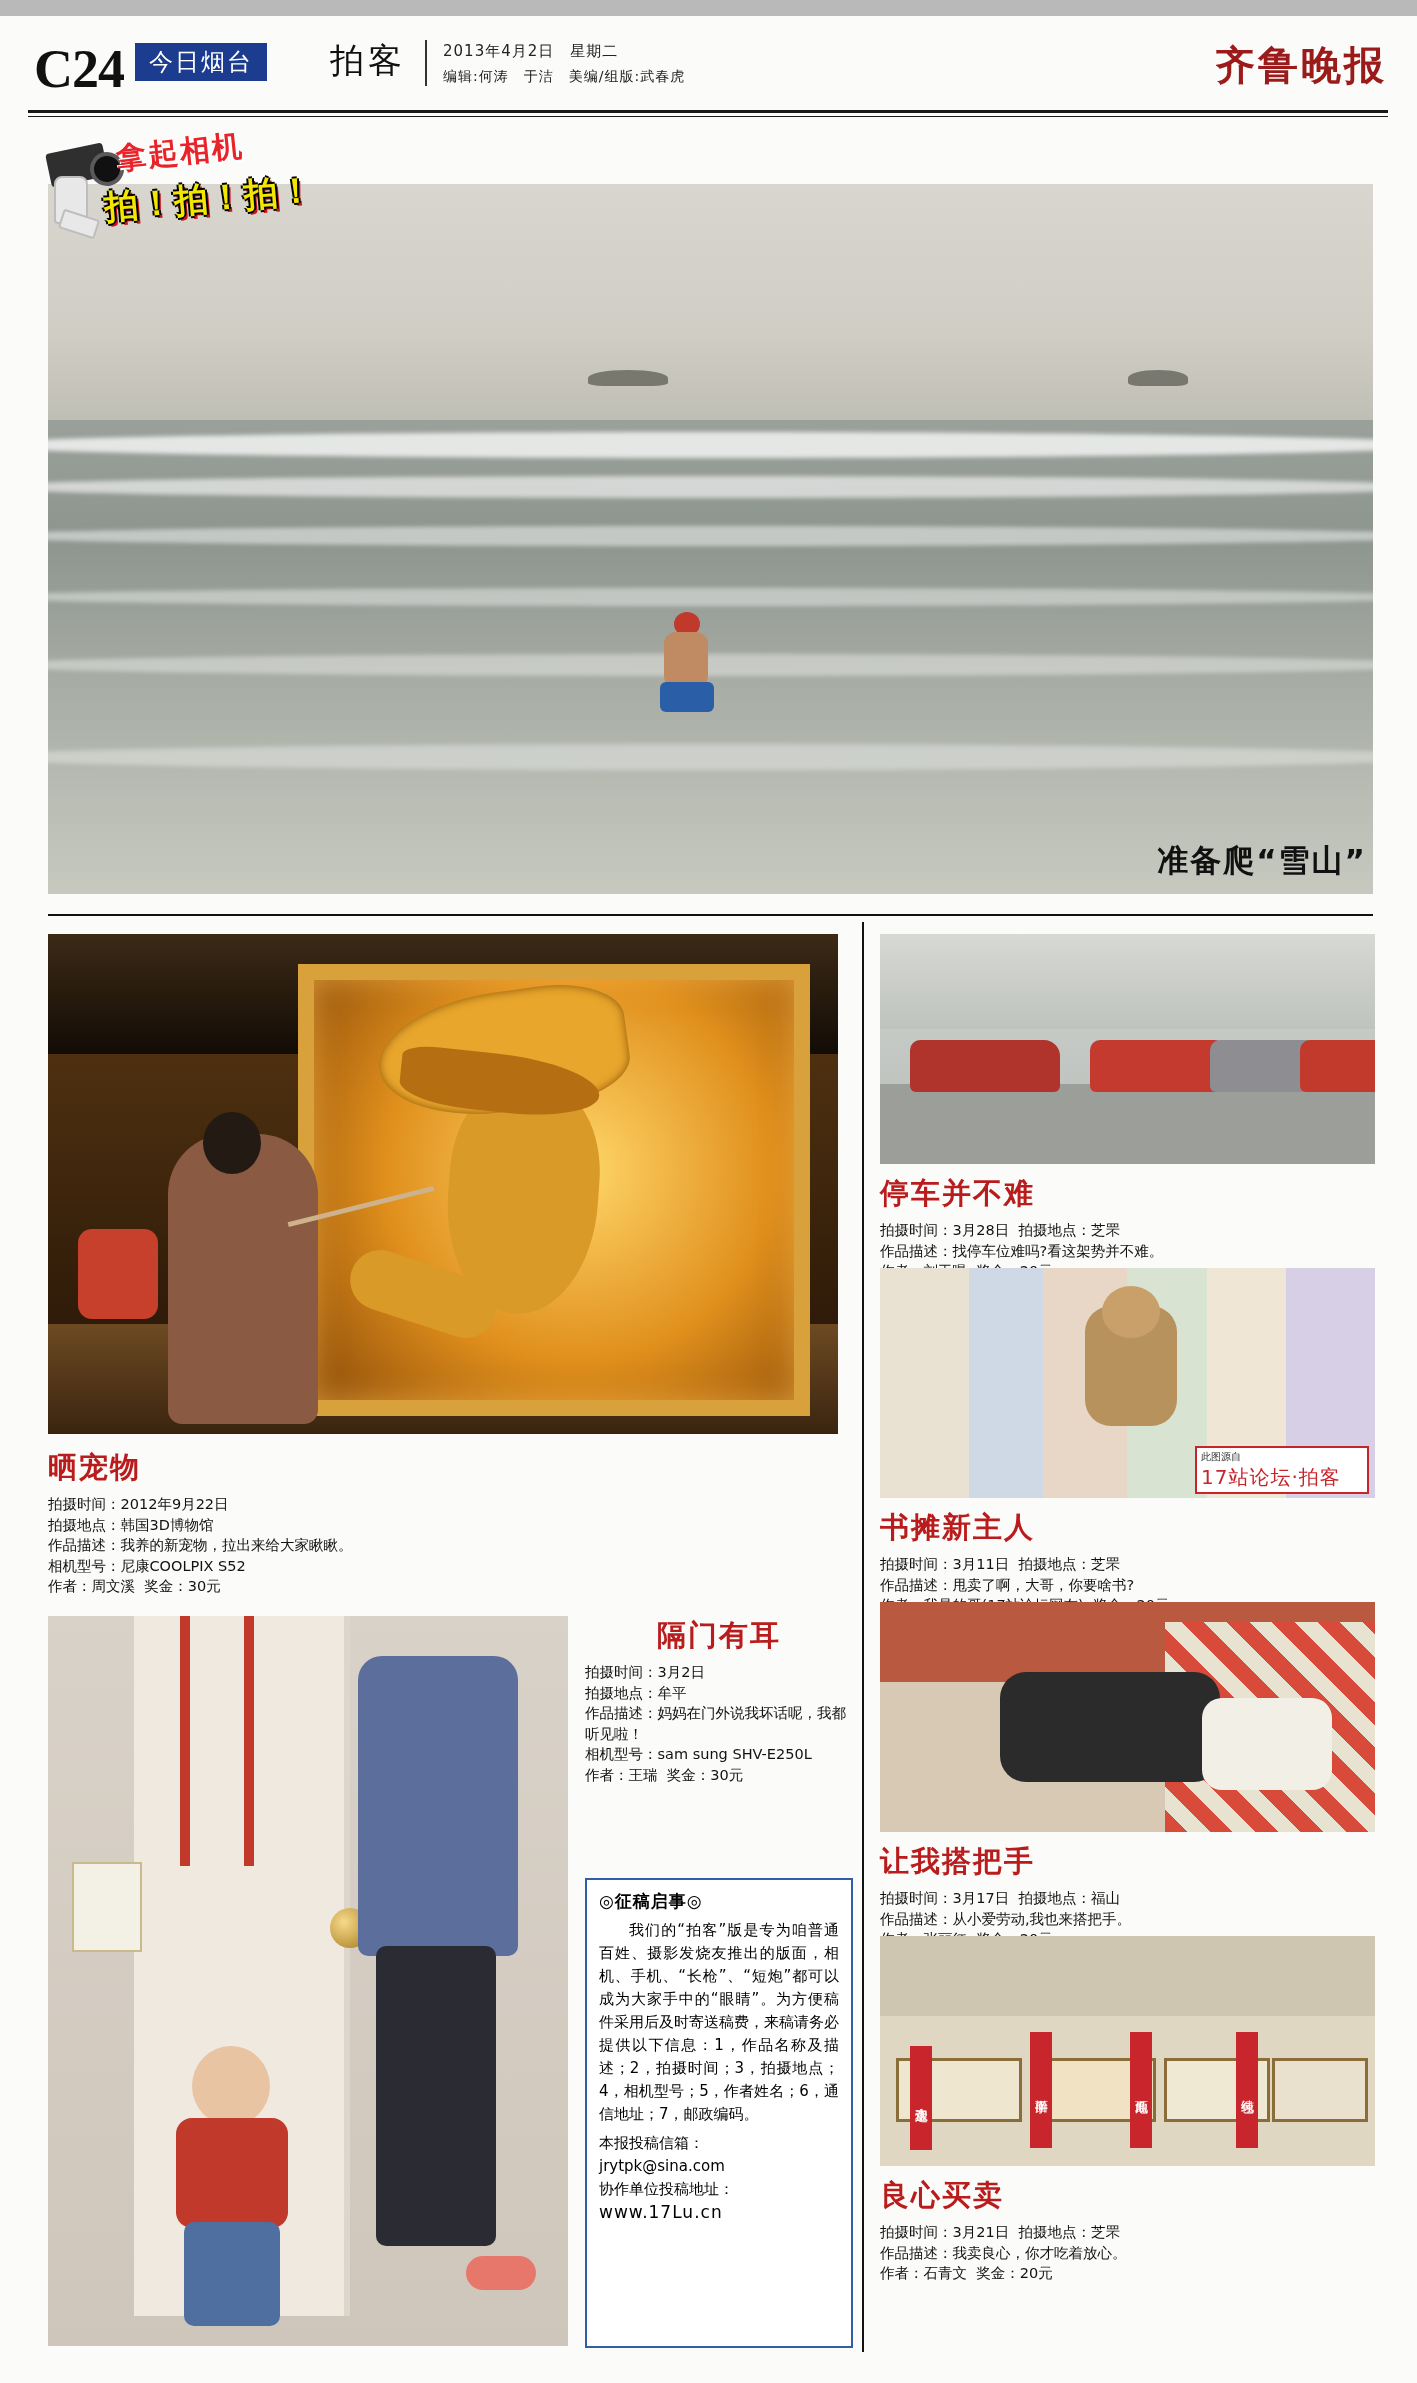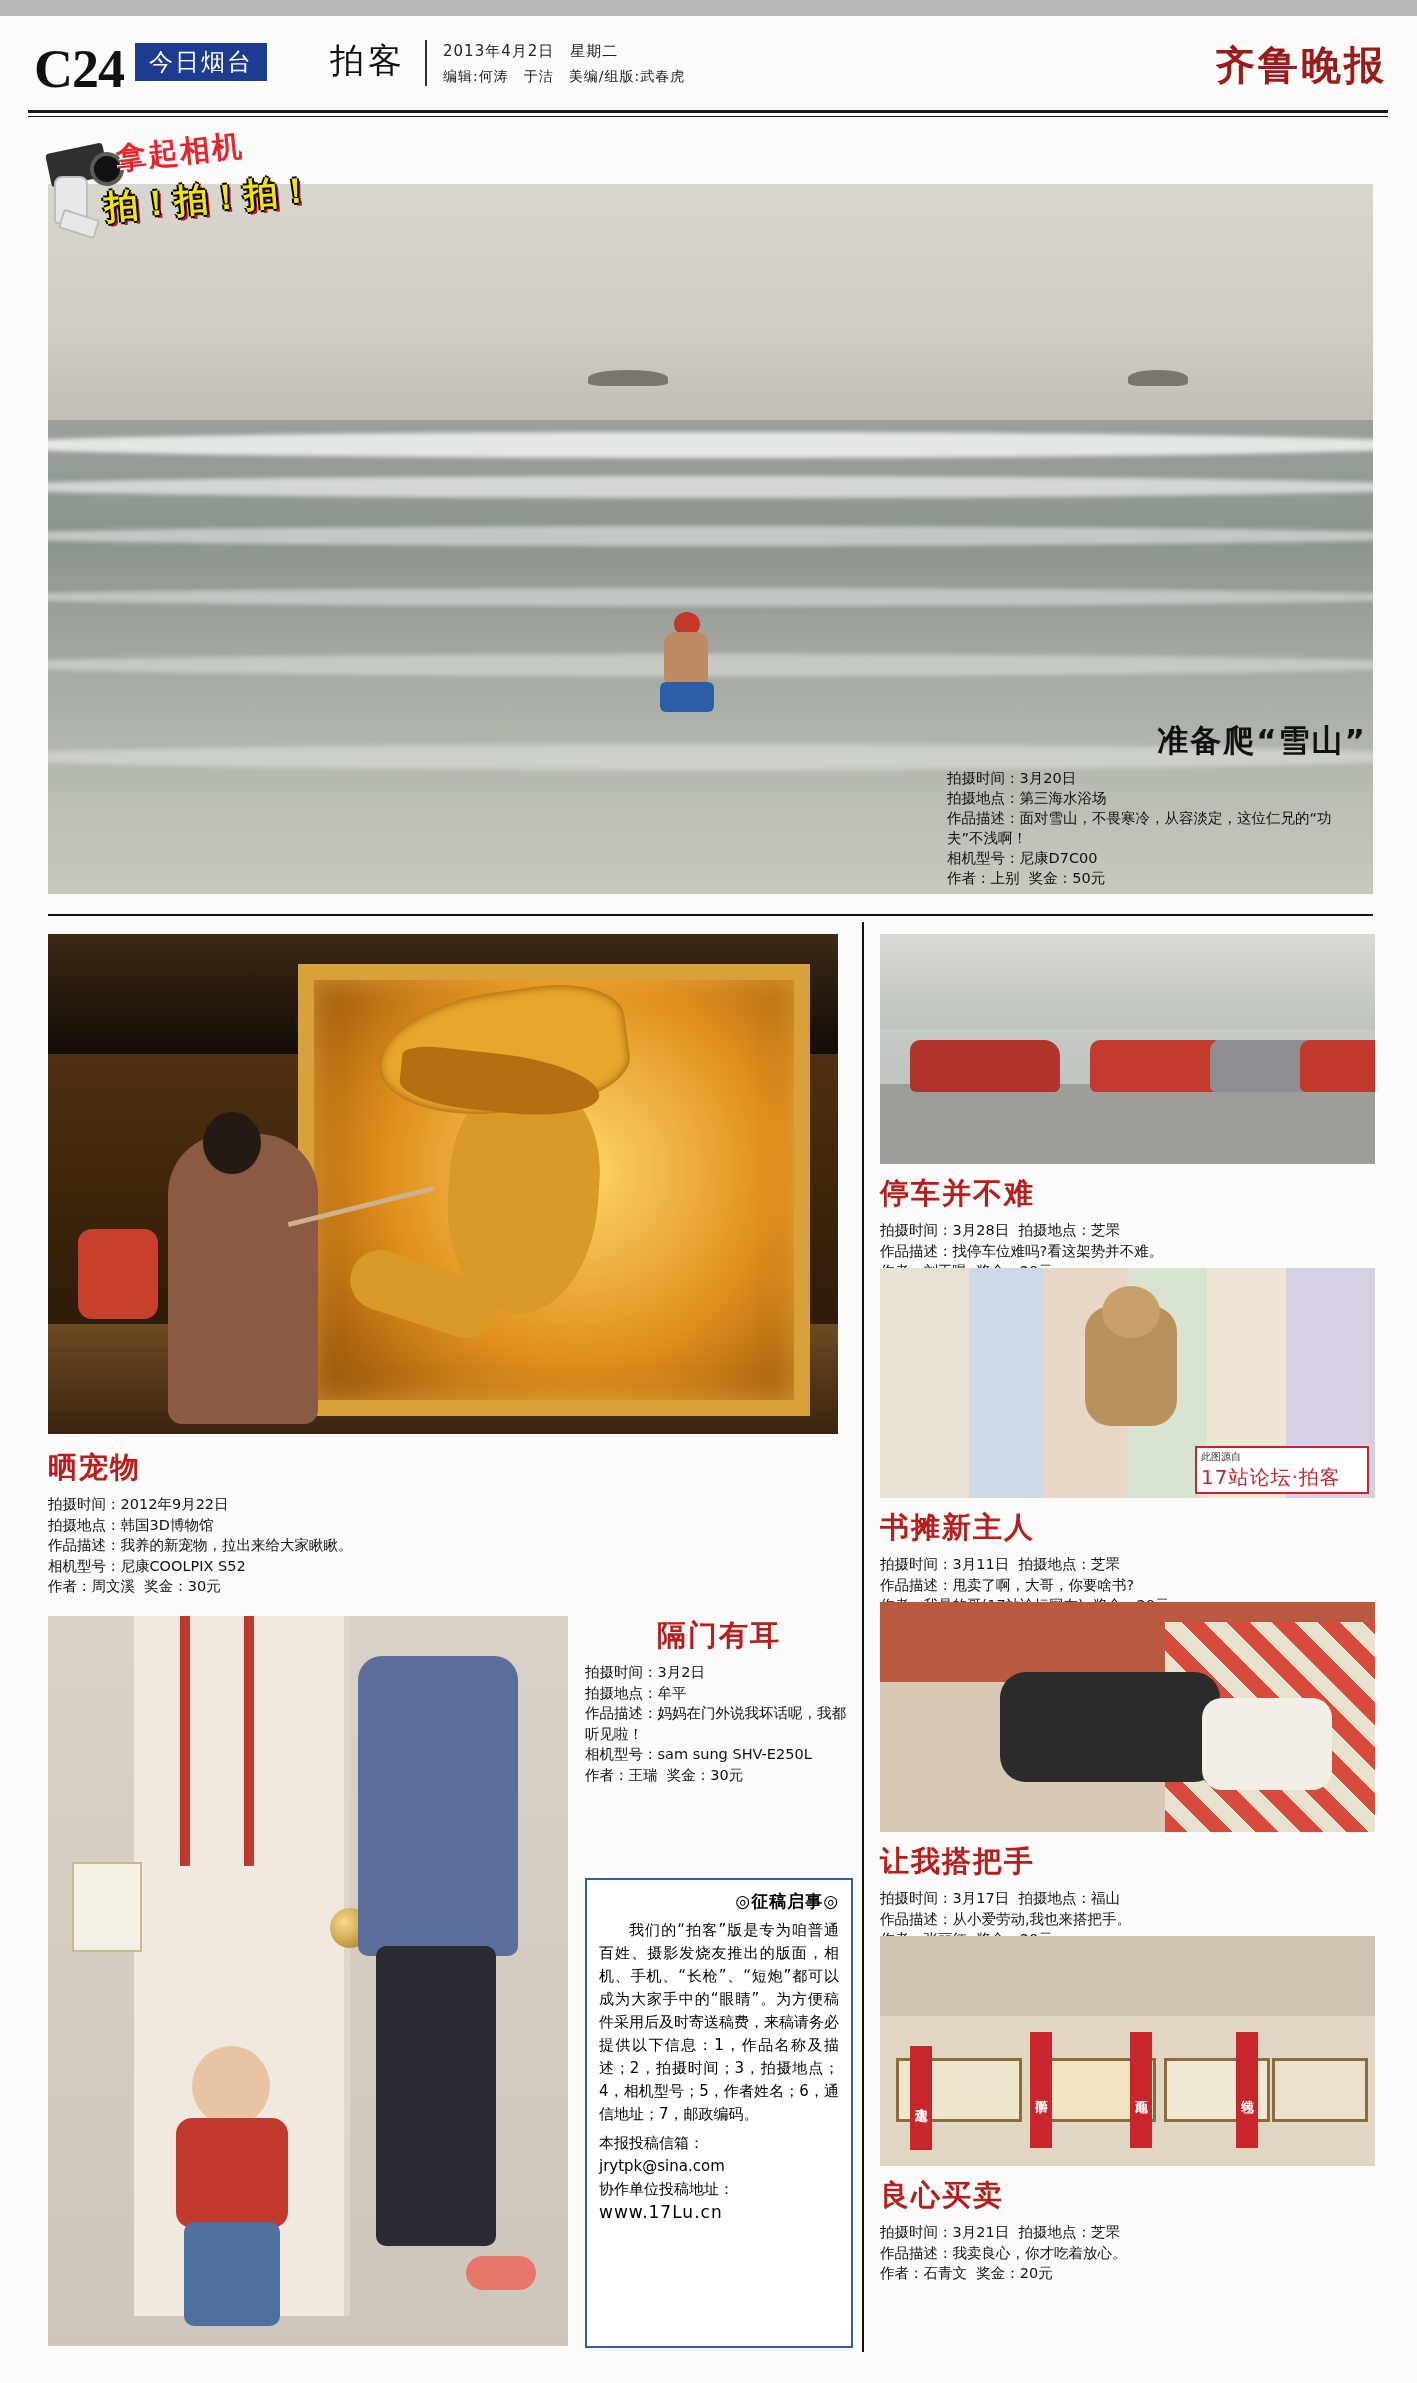--- a/index.html
+++ b/index.html
@@ -96,21 +96,21 @@
   .baby .quilt{position:absolute;right:0;top:20px;width:210px;height:210px;background:repeating-linear-gradient(45deg,#d84b3a 0 16px,#e8e2d0 16px 32px);}
   .baby .adult{position:absolute;left:120px;top:70px;width:220px;height:110px;background:#2b2b2b;border-radius:26px;}
   .baby .bb{position:absolute;left:322px;top:96px;width:130px;height:92px;background:#f2efe6;border-radius:20px;}
   .market{left:880px;top:1920px;width:495px;height:230px;background:#cfc6b2;}
   .market .stall{position:absolute;left:0;bottom:0;width:100%;height:150px;background:#e0d7c2;}
   .market .sign{position:absolute;background:#c8262c;color:#fff;font-size:13px;writing-mode:vertical-rl;text-align:center;padding:2px;}
   .market .tray{position:absolute;bottom:44px;height:58px;border:3px solid #8b6d3a;background:#efe6cf;}
 
   
   .notice{position:absolute;left:585px;top:1862px;width:268px;height:470px;border:2px solid #2f5fa8;background:#fff;box-sizing:border-box;padding:10px 12px;}
-  .notice .nt{text-align:right;font-size:17px;font-weight:bold;letter-spacing:1px;margin-bottom:6px;}
+  .notice .nt{text-align:left;font-size:17px;font-weight:bold;letter-spacing:1px;margin-bottom:6px;}
   .notice p{margin:0;font-size:15px;line-height:23px;text-indent:2em;text-align:justify;}
   .notice .mail{margin-top:6px;font-size:15px;line-height:23px;}
   .notice .url{font-size:17px;letter-spacing:1px;}
 
   .hr-v{position:absolute;background:#111;}
   .hr-h{position:absolute;background:#111;}
 </style>
 </head>
 <body>
 
@@ -150,27 +150,20 @@
     <div class="wave" style="top:404px;height:18px;opacity:.55"></div>
     <div class="wave" style="top:470px;height:22px;opacity:.5"></div>
     <div class="wave" style="top:560px;height:26px;opacity:.45"></div>
     <div class="swimmer">
       <div class="sw-head"></div>
         <div class="sw-body"></div>
         <div class="sw-trunk"></div>
     </div>
     <div class="lead-cap">
       <div class="lead-title">准备爬“雪山”</div>
-      <div class="lead-lines">
-        <div>拍摄时间：3月20日</div>
-        <div>拍摄地点：第三海水浴场</div>
-        <div>作品描述：面对雪山，不畏寒冷，从容淡定，这位仁兄的“功夫”不浅啊！</div>
-        <div>相机型号：尼康D7C00</div>
-        <div><span>作者：上别</span>&nbsp;&nbsp;<span>奖金：50元</span></div>
-      </div>
     </div>
   </div>
 
   <div class="hr-h" style="left:48px;top:898px;width:1325px;height:2px;"></div>
   <div class="hr-v" style="left:862px;top:906px;width:2px;height:1430px;"></div>
 
   <div class="dino photo">
     <div class="ceil"></div>
       <div class="floor"></div>
     <div class="frame"></div>

